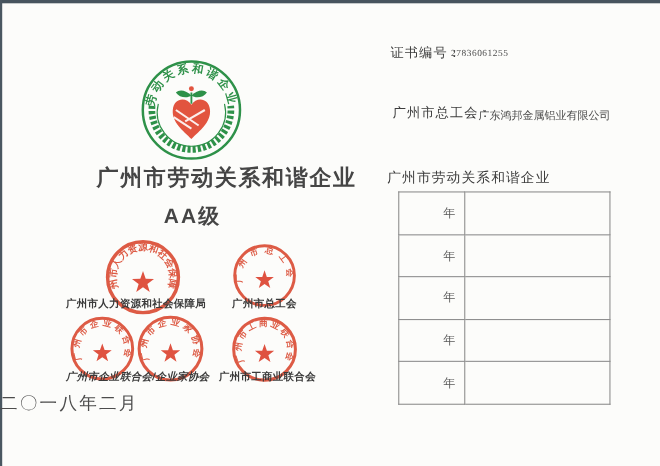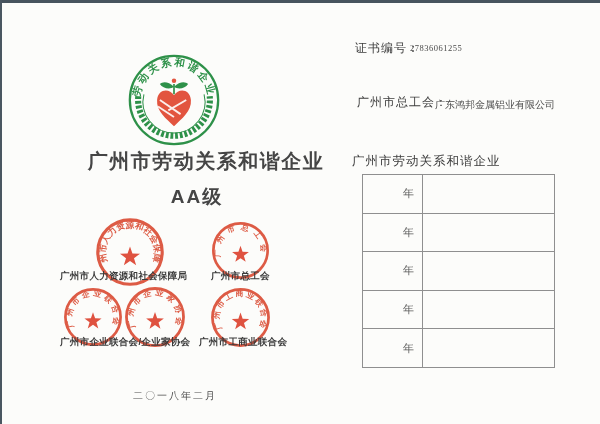--- a/index.html
+++ b/index.html
@@ -9,35 +9,35 @@
     font-family:"Liberation Sans",sans-serif;
   }
   .top-edge{position:absolute;left:0;top:0;width:600px;height:3px;background:#47545e;}
   .left-edge{position:absolute;left:0;top:0;width:2px;height:424px;background:#4a5761;}
 
   
   .emblem{position:absolute;left:127px;top:53px;width:94px;height:94px;}
   .cert-title{position:absolute;left:0;top:148px;width:350px;text-align:center;
     font-size:20px;font-weight:700;color:#454545;letter-spacing:1.5px;margin-left:31px;}
   .cert-grade{position:absolute;left:0;top:184px;width:350px;text-align:center;
-    font-size:19px;font-weight:700;color:#454545;letter-spacing:2px;padding-left:22px;}
+    font-size:19px;font-weight:700;color:#454545;letter-spacing:2px;}
   .stamp{position:absolute;}
   .stamp text{font-family:"Liberation Sans",sans-serif;font-weight:700;}
   .s1{left:95px;top:217px;width:70px;height:70px;}
   .s2{left:211px;top:221px;width:59px;height:59px;}
   .s3{left:63px;top:287px;width:60px;height:60px;}
   .s4{left:124px;top:286px;width:62px;height:62px;}
   .s5{left:210px;top:287px;width:61px;height:61px;}
   .issuer{position:absolute;font-size:9.5px;font-weight:700;color:#3a3a3a;letter-spacing:0.3px;white-space:nowrap;}
   .i1{left:60px;top:270px;}
   .i2{left:211px;top:270px;}
-  .i3{left:60px;top:336px;}
+  .i3{left:60px;top:336px;font-style:italic;}
   .i4{left:199px;top:336px;}
-  .issue-date{position:absolute;left:0;top:357px;width:350px;text-align:center;
-    font-size:10px;color:#4c4c4c;letter-spacing:2px;margin-top:32px;}
+  .issue-date{position:absolute;left:0;top:357px;width:350px;
+    font-size:16px;color:#4c4c4c;letter-spacing:2px;}
 
   
   .field-label{position:absolute;font-size:12px;font-weight:400;color:#3c3c3c;letter-spacing:1px;white-space:nowrap;}
   .field-value{position:absolute;font-family:"Liberation Serif",serif;color:#4a4a4a;white-space:nowrap;}
   .cert-no-label{left:355px;top:40px;}
   .cert-no-value{left:410px;top:43px;font-size:8.5px;letter-spacing:0.5px;}
   .holder-label{left:357px;top:94px;}
   .holder-value{left:435px;top:98px;font-size:10px;}
   .verify-title{left:352px;top:153px;font-size:12.5px;}
   .year-table{position:absolute;left:362px;top:174px;width:193px;height:193px;

